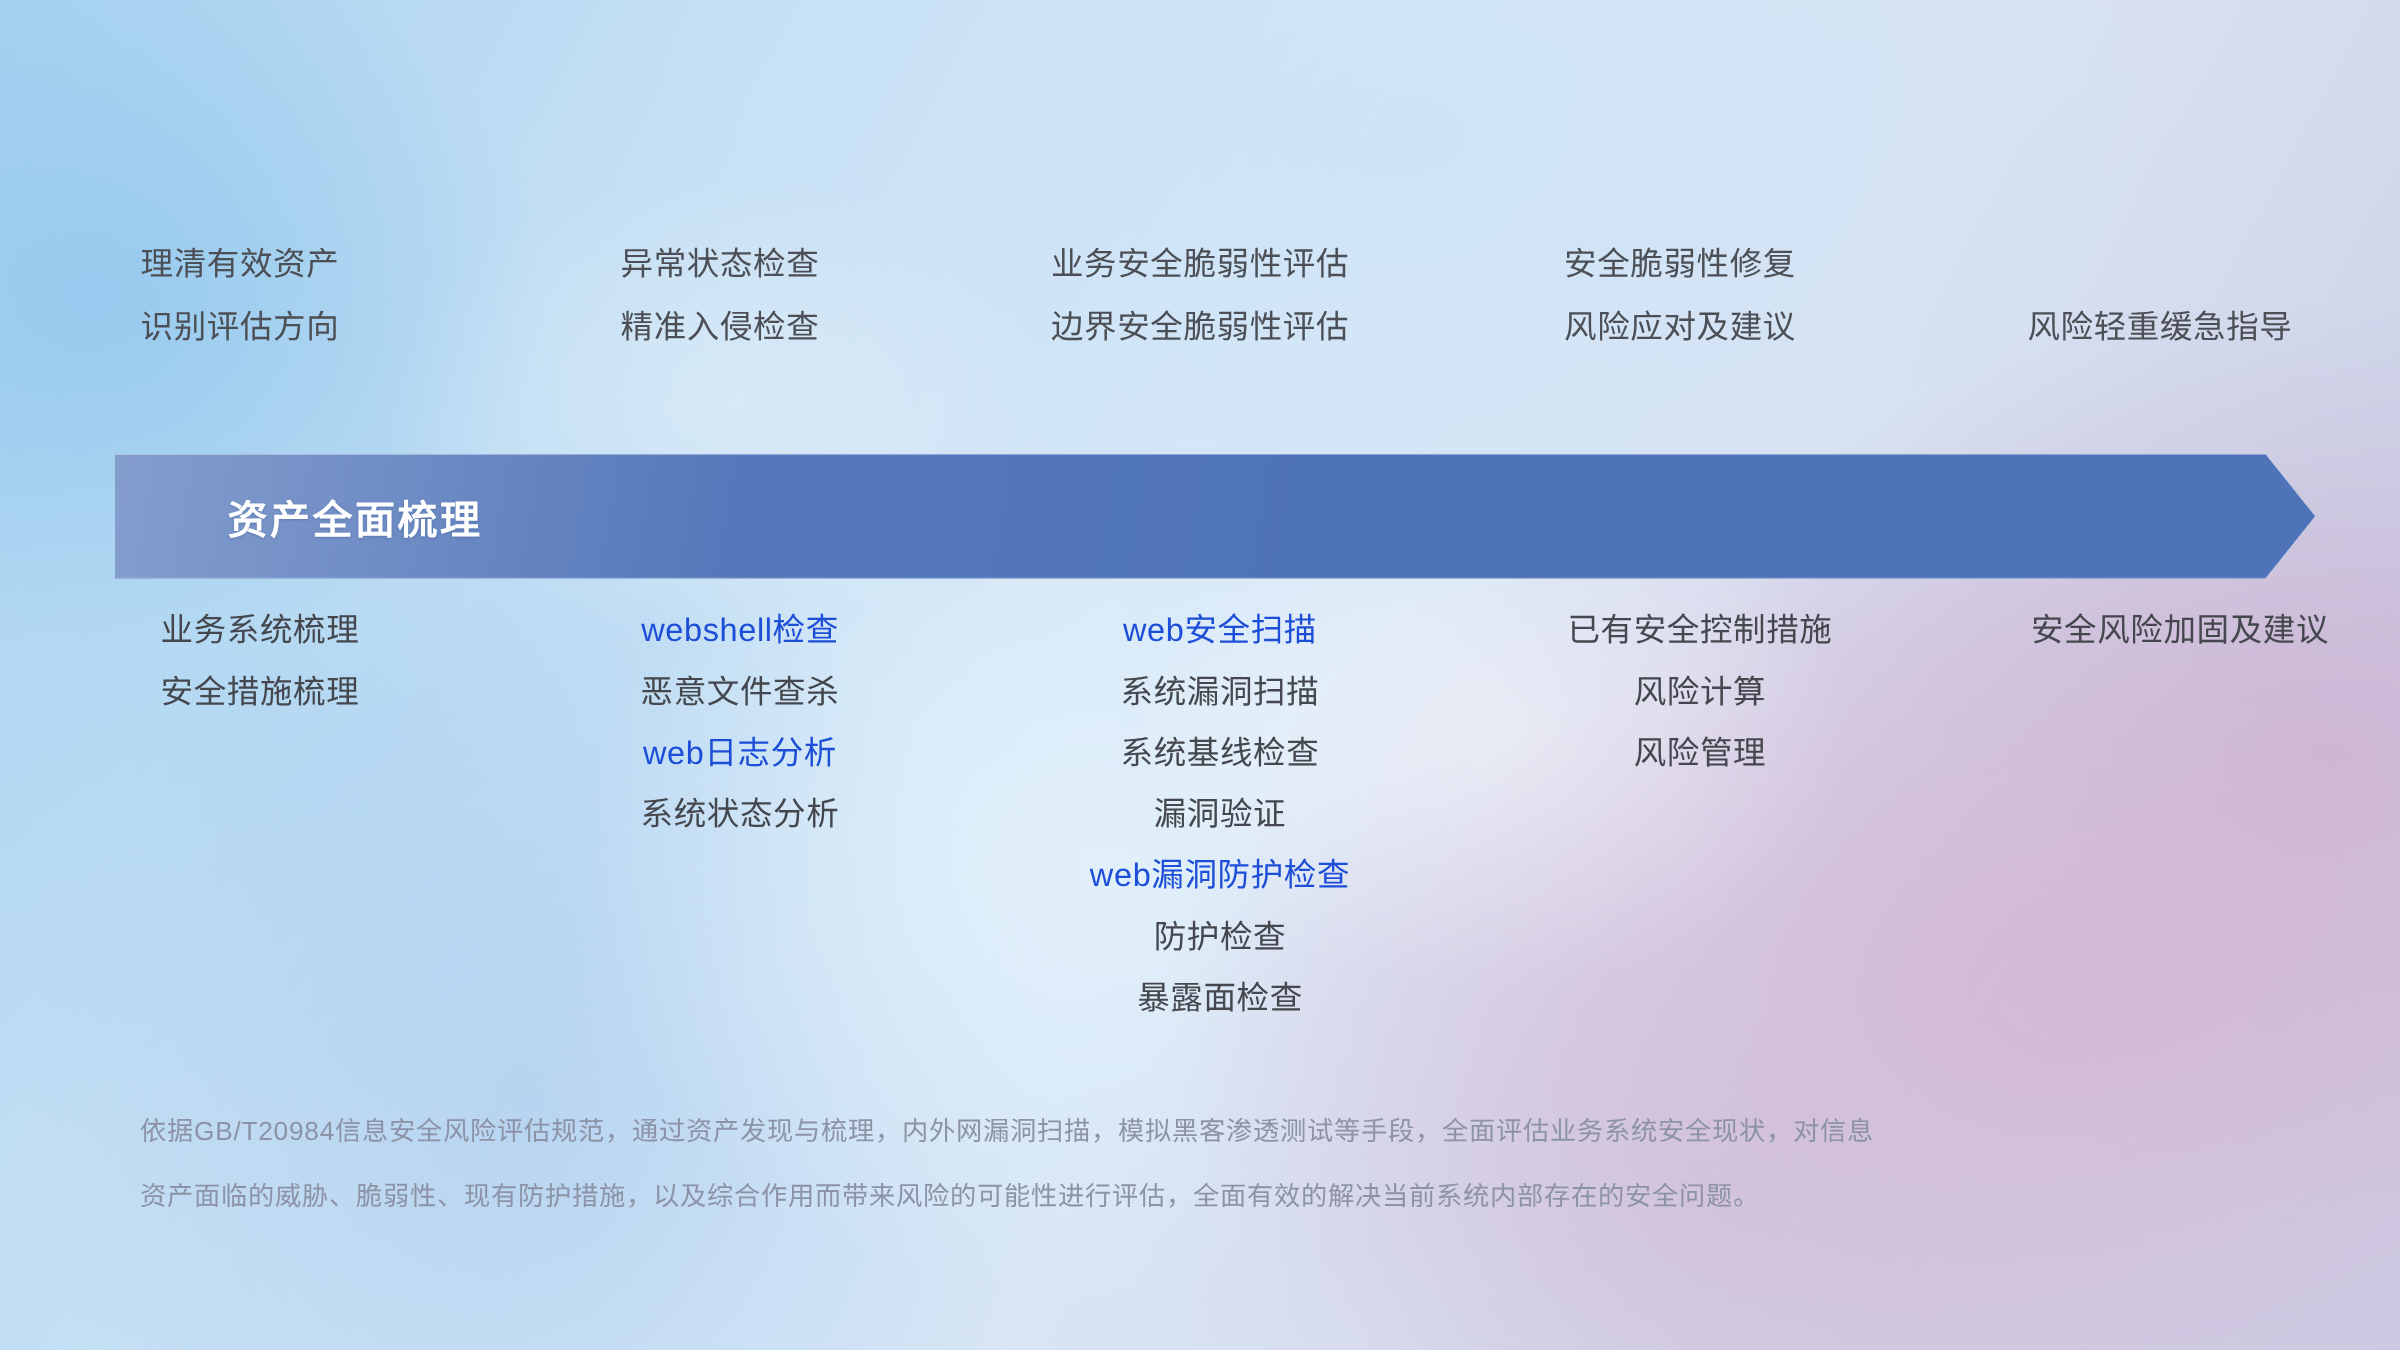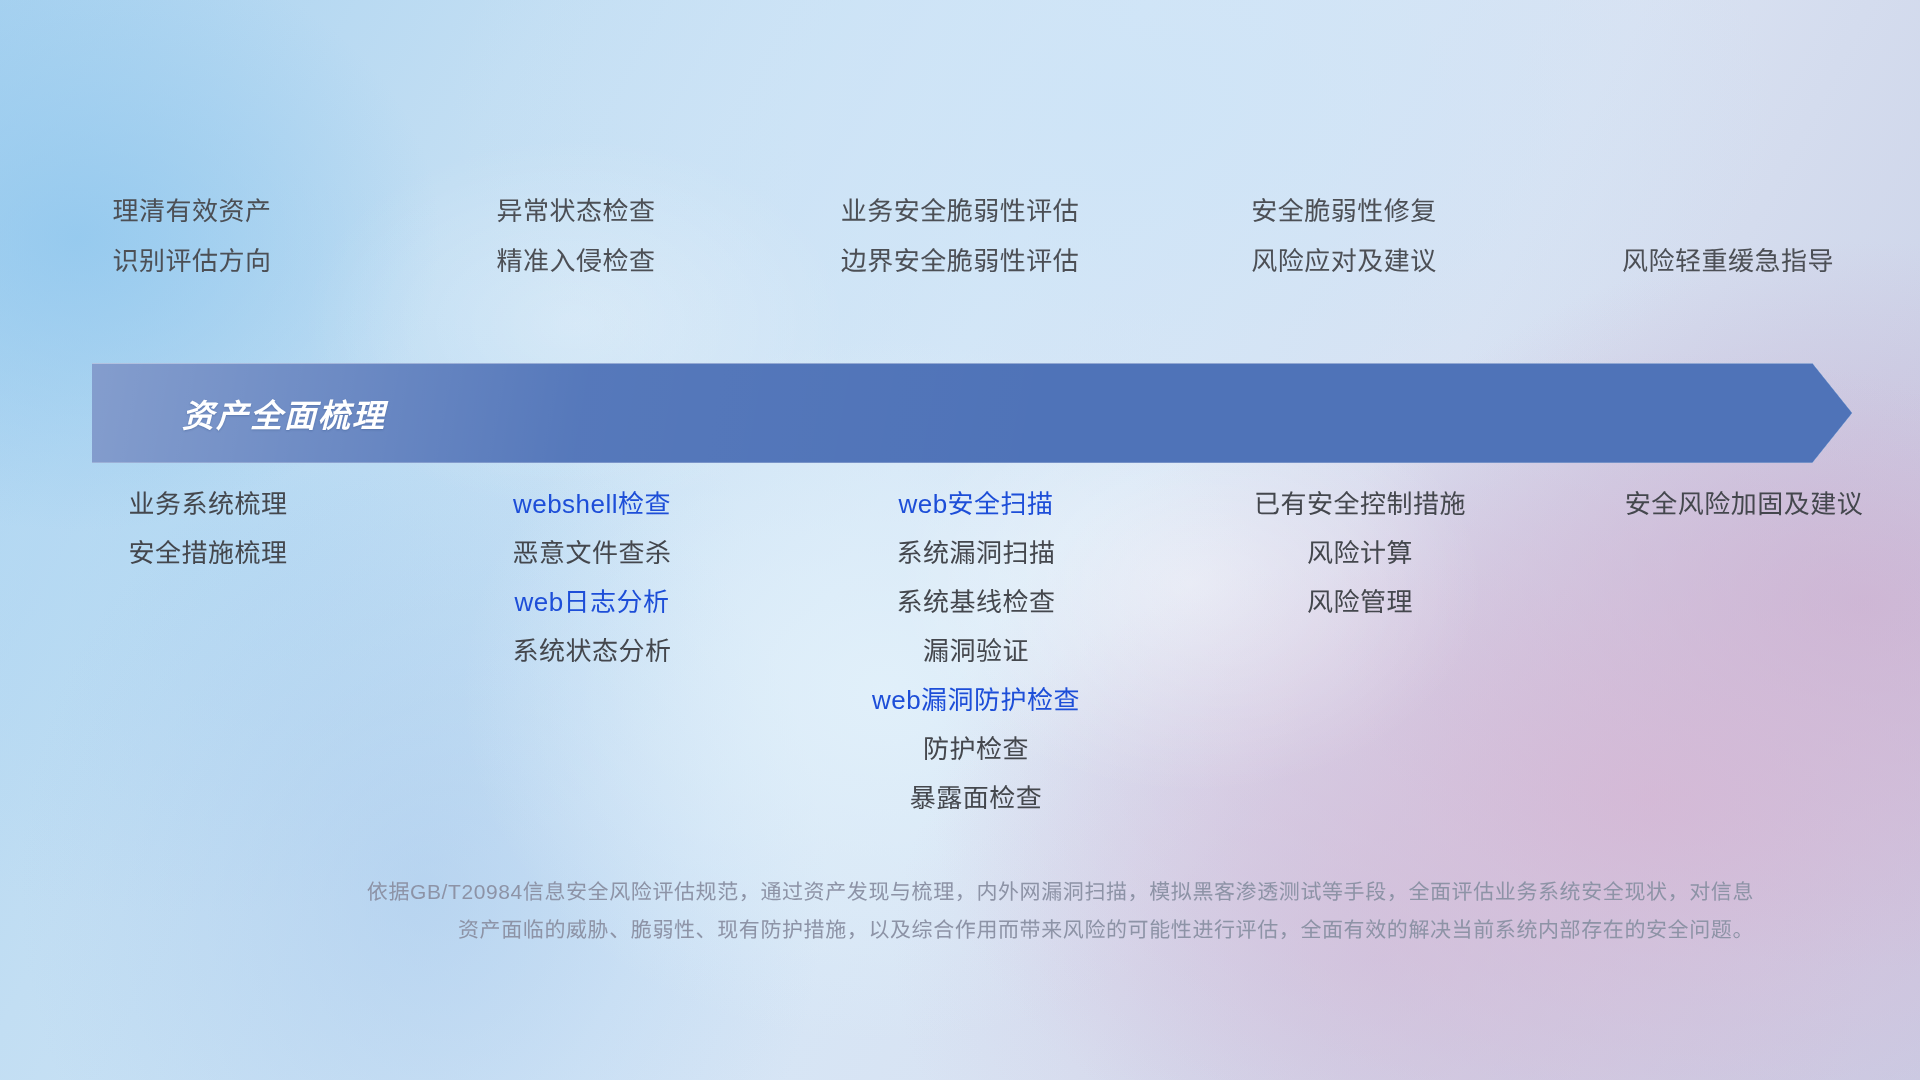--- a/index.html
+++ b/index.html
@@ -81,21 +81,20 @@
     width: 1760px;
     height: 100px;
   }
   .chev {
     position: absolute;
     top: 0;
     height: 100px;
     display: flex;
     align-items: center;
     justify-content: center;
-    font-style: italic;
   }
   .chev .clabel {
     position: relative;
     font-size: 32px;
     font-weight: bold;
     letter-spacing: 2px;
     white-space: nowrap;
     z-index: 3;
   }
   .chev .sheen {
@@ -142,26 +141,25 @@
   }
 
   
   #footer {
     position: absolute;
     left: 96px;
     top: 872px;
     width: 1660px;
   }
   #footer p {
-    margin: 2px;
+    margin: 16px;
     font-size: 21px;
     line-height: 36px;
     color: #8d93a6;
     letter-spacing: 0.6px;
-    text-align: right;
   }
 </style>
 </head>
 <body>
 
 <div id="bg"></div>
 
 <div id="page">
 
   <div class="top-row" id="top-row">

